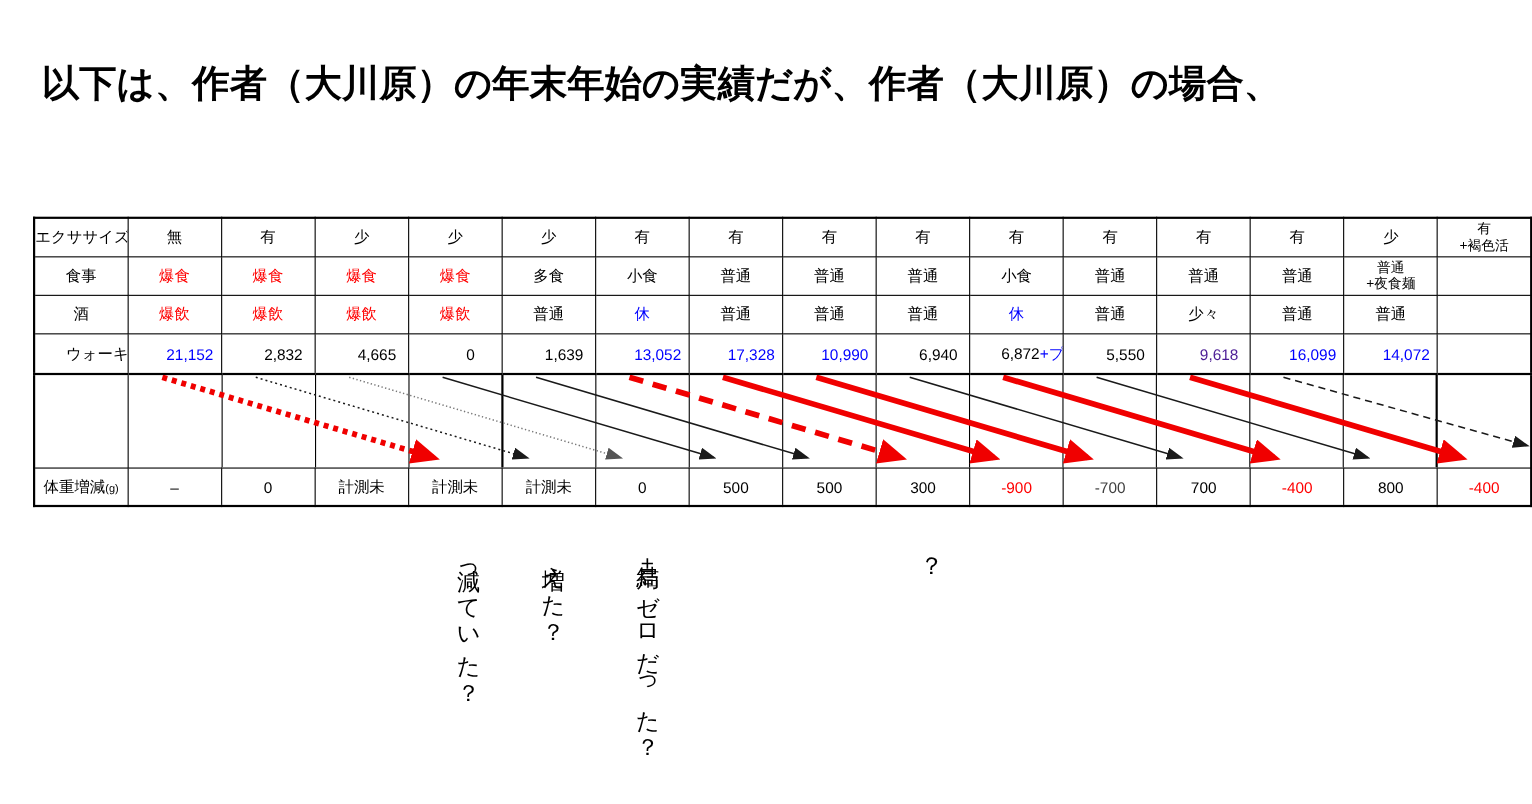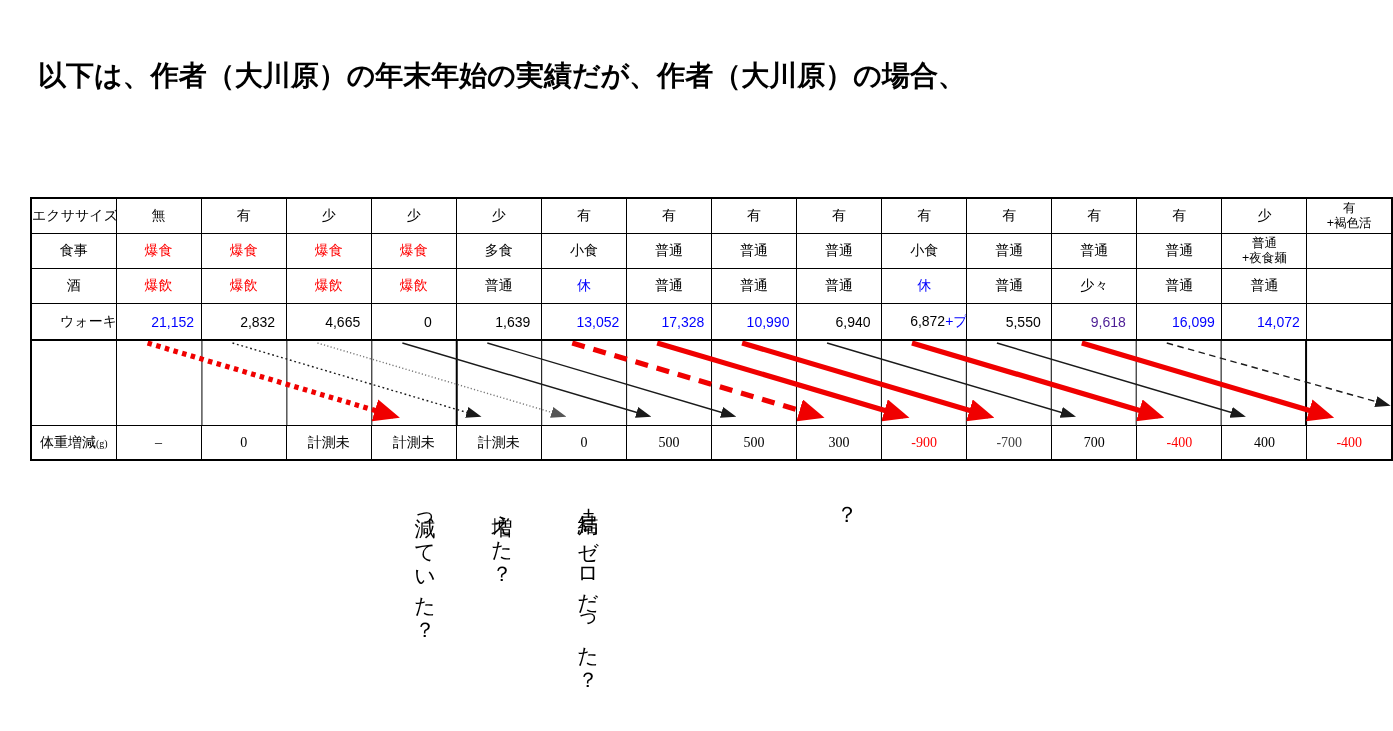--- a/index.html
+++ b/index.html
@@ -1,31 +1,31 @@
 <!DOCTYPE html>
 <html><head>
 <meta charset="utf-8">
 <style>
   html,body{margin:0;padding:0;background:#fff;}
   .page{position:relative;width:1393px;height:731px;background:#ffffff;color:#000;
         font-family:"Liberation Sans","DejaVu Sans",sans-serif;overflow:hidden;}
-  .title{position:absolute;left:38px;top:56px;font-size:28px;font-weight:bold;
+  .title{position:absolute;left:38px;top:56px;font-size:34px;font-weight:bold;
          line-height:40px;white-space:nowrap;letter-spacing:0;}
   table.results{position:absolute;left:30px;top:197px;width:1363px;
         border-collapse:collapse;table-layout:fixed;border:2px solid #000;}
   table.results td{border:1px solid #000;text-align:center;vertical-align:middle;
         padding:0;font-size:14px;overflow:hidden;white-space:nowrap;}
   td.lbl{font-size:13px;}
   td.lblcol{border-right-width:2px;}
   td.thickR{border-right-width:2px;}
   tr.r-date td{height:33px;}
   tr.r-ex td,tr.r-meal td,tr.r-alc td{height:34px;text-align:center;}
   tr.r-walk td{height:35px;border-bottom-width:2px;padding-left:28px;}
   tr.r-band td{height:84px;}
-  tr.r-weight td{height:33px;font-family:Liberation Serif, serif;}
+  tr.r-weight td{height:33px;}
   .two{line-height:15px;font-size:12.5px;}
   .unit{font-size:10px;}
   td.bandcell{padding:0;}
   td.bandcell svg{display:block;}
   .vnote{position:absolute;writing-mode:vertical-rl;text-orientation:upright;
          font-size:21px;line-height:26px;letter-spacing:2px;color:#000;}
   .qnote{position:absolute;font-size:22px;color:#000;}
 </style>
 </head>
 <body>
@@ -172,21 +172,21 @@
           <td class="thickR">計測未</td>
           <td>計測未</td>
           <td>0</td>
           <td>500</td>
           <td>500</td>
           <td>300</td>
           <td><span style="color:#ff0000">-900</span></td>
           <td><span style="color:#404040">-700</span></td>
           <td>700</td>
           <td><span style="color:#ff0000">-400</span></td>
-          <td class="thickR">400</td>
+          <td class="thickR">800</td>
           <td><span style="color:#ff0000">-400</span></td>
         </tr>
       </tbody>
   </table>
 
   <div>
       <div class="vnote" style="left: 412px; top: 501px;">減っていた？</div>
       <div class="vnote" style="left: 489px; top: 498px;">増えた？</div>
       <div class="vnote" style="left: 575px; top: 498px;">結局±ゼロだった？</div>
       <div class="qnote" style="left: 836px; top: 500px;">？</div>

